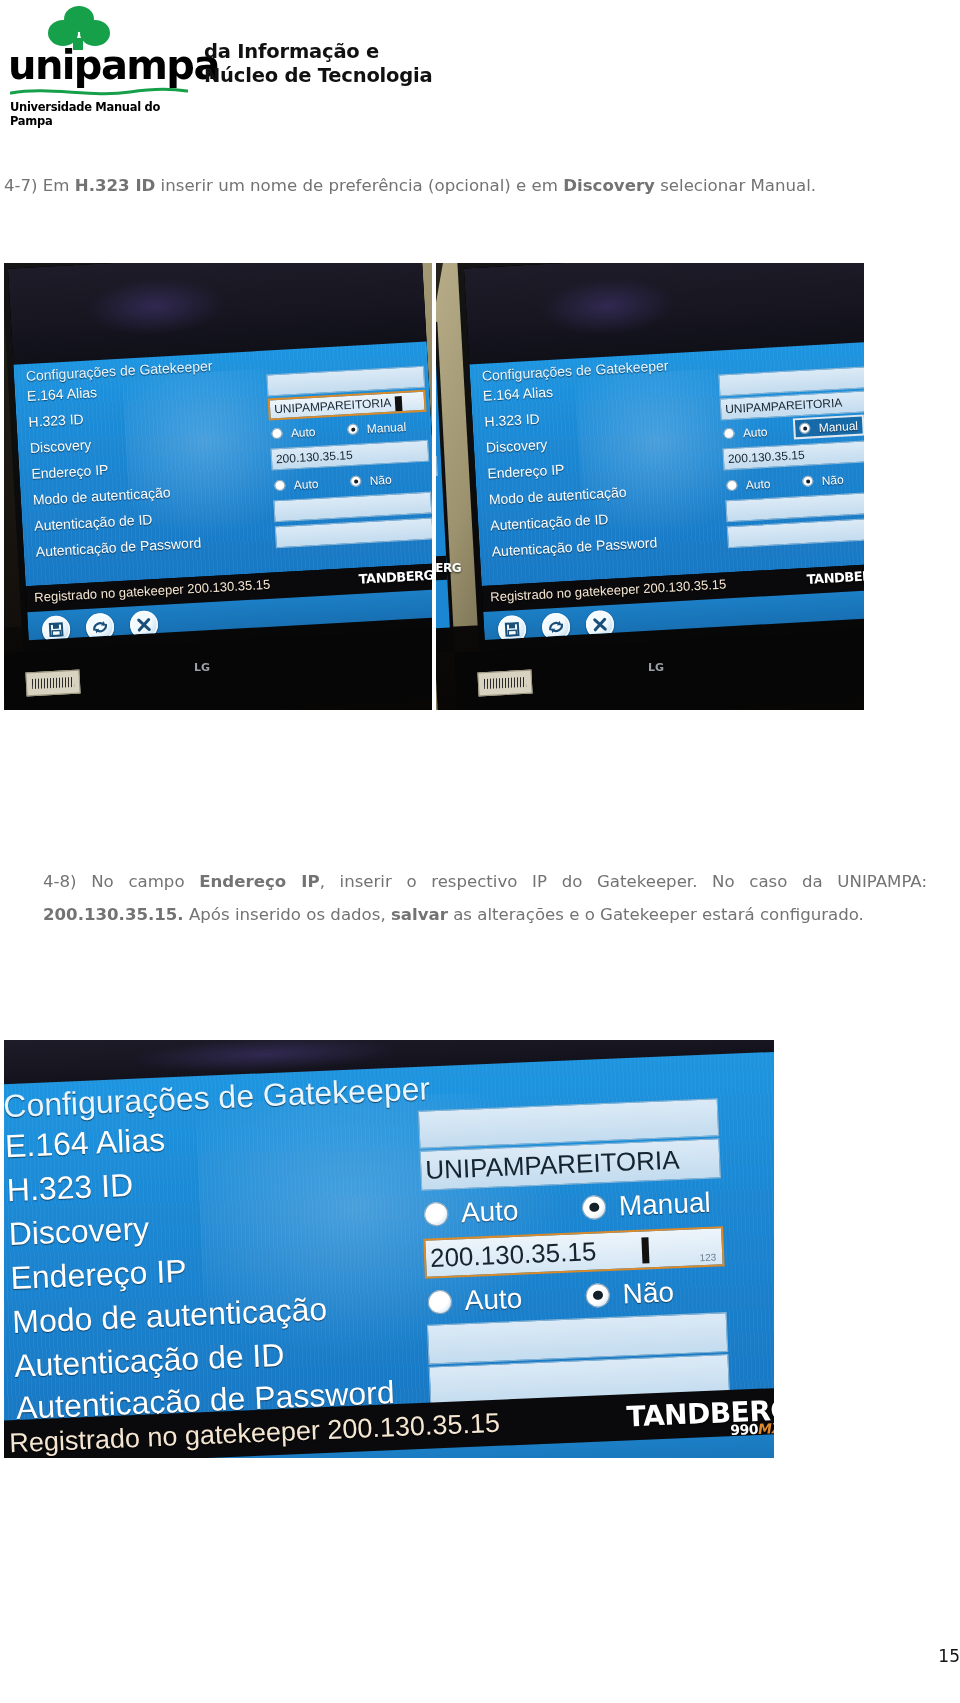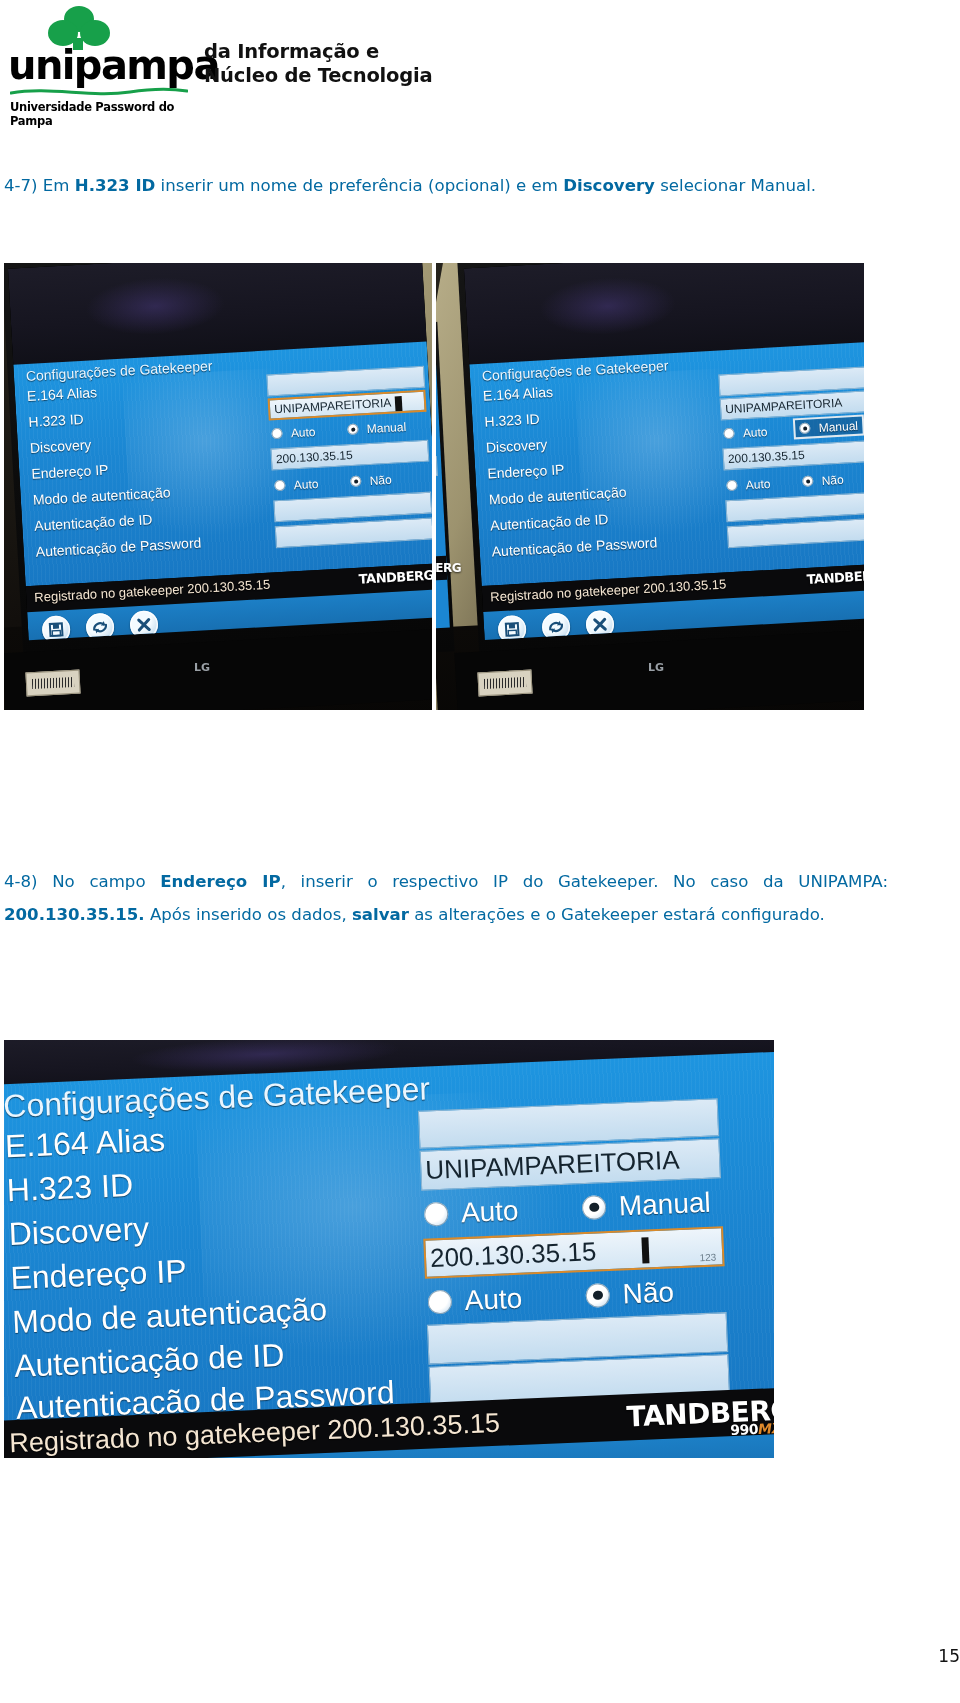--- a/index.html
+++ b/index.html
@@ -86,24 +86,24 @@
 
   
   .para {
     position: absolute;
     left: 4px;
     width: 884px;
     font-family: "DejaVu Sans", sans-serif;
     font-size: 16.6px;
     line-height: 33px;
     text-align: justify;
-    color: #0369a1;
+    color: #737373;
   }
   .para.p1 { top: 152px; }
-  .para.p2 { top: 848px; }
+  .para.p2 { top: 848px; margin-left: 39px; }
   .para b { font-weight: bold; }
 
   
   .photo {
     position: absolute;
     overflow: hidden;
     background: #0a0a0a;
   }
   .photo-top-left  { left: 4px;   top: 263px;  width: 428px; height: 447px; }
   .photo-top-right { left: 436px; top: 263px;  width: 428px; height: 447px; }
@@ -319,21 +319,21 @@
     <div class="logo-tree">
       <div class="leaf a"></div>
       <div class="leaf b"></div>
       <div class="leaf c"></div>
       <div class="trunk"></div>
     </div>
     <div class="logo-word">unipampa</div>
     <svg class="logo-swoosh" viewBox="0 0 178 12">
       <path d="M1 7 C40 0, 80 12, 120 6 C145 2, 165 3, 177 5" stroke="#17a04a" stroke-width="3" fill="none" stroke-linecap="round"></path>
     </svg>
-    <div class="logo-sub">Universidade Password do Pampa</div>
+    <div class="logo-sub">Universidade Manual do Pampa</div>
   </div>
 
   <div class="ntic-title">
     <div>da Informação e</div>
     <div>Núcleo de Tecnologia</div>
   </div>
 </div>
 
 <p class="para p1"><span>4-7) Em </span><b>H.323 ID</b><span> inserir um nome de preferência (opcional) e em </span><b>Discovery</b><span> selecionar Manual.</span></p>
 

